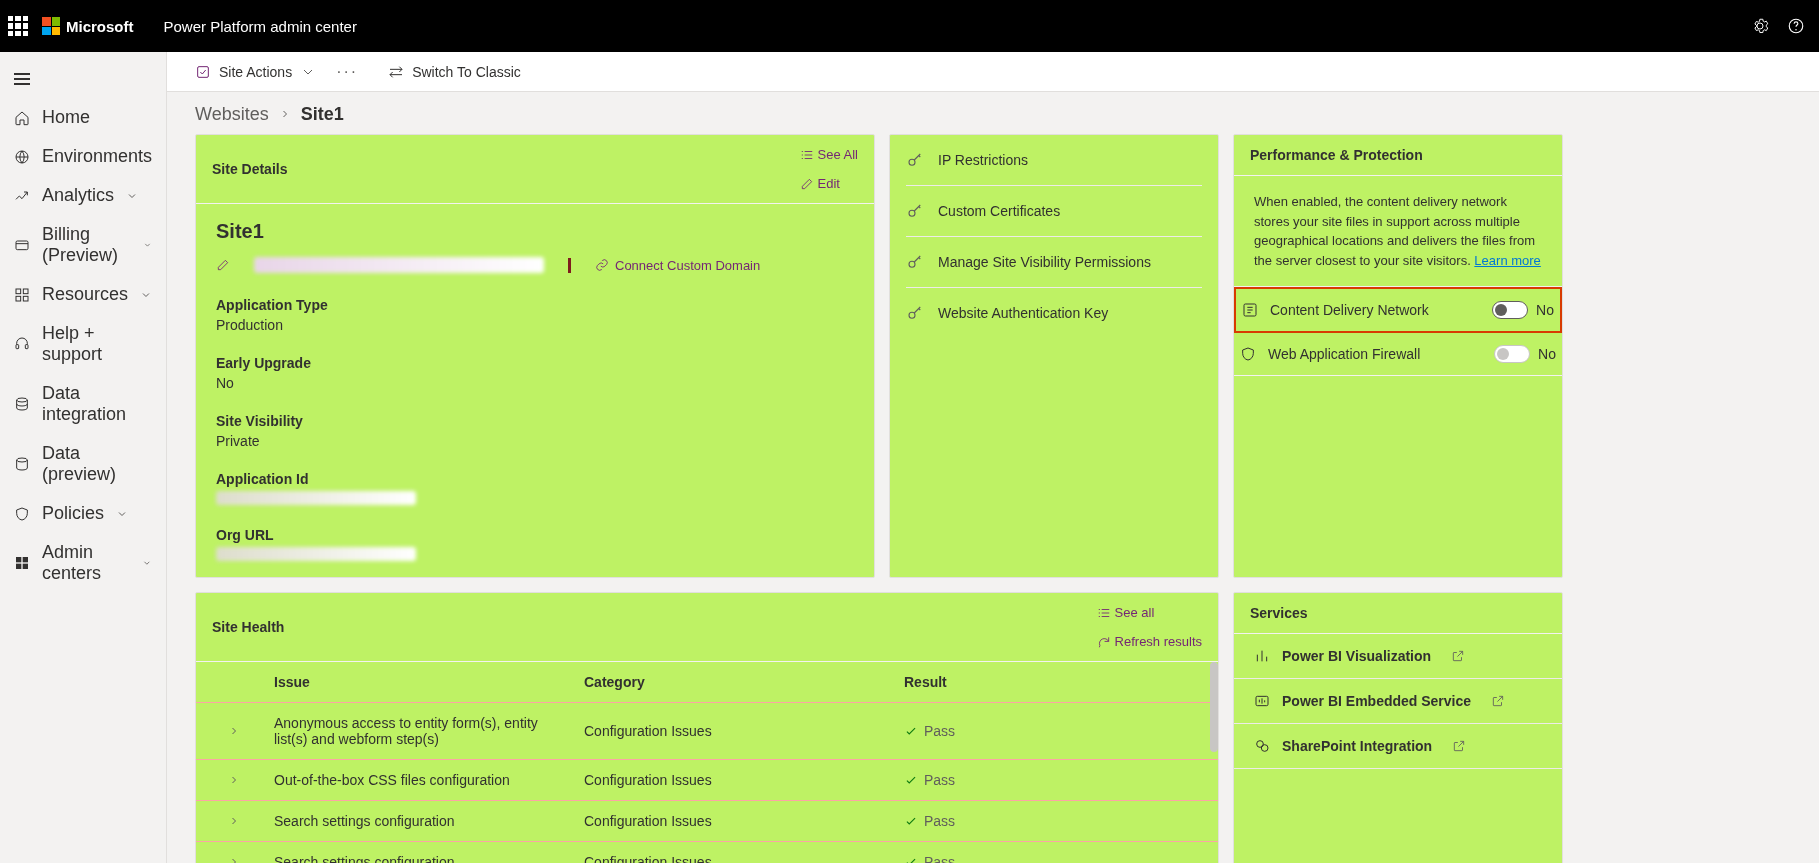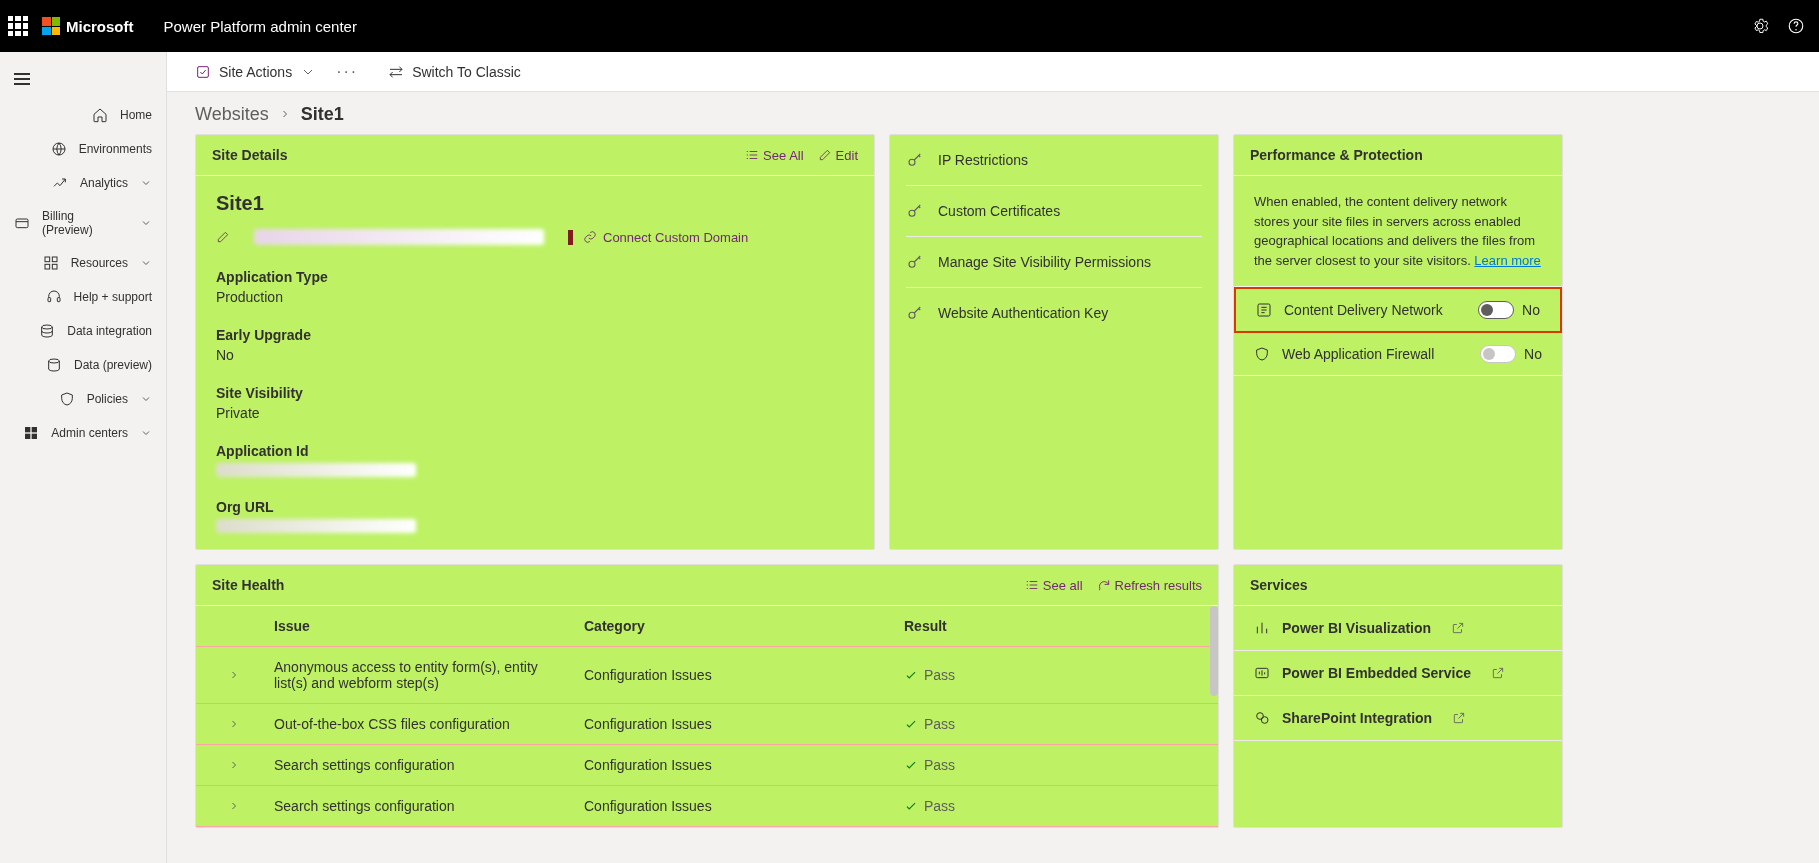--- a/index.html
+++ b/index.html
@@ -11,58 +11,58 @@
 .ms-logo { display: flex; align-items: center; gap: 6px; font-size: 15px; font-weight: 600; }
 .ms-squares { width: 18px; height: 18px; display: grid; grid-template-columns: 1fr 1fr; grid-template-rows: 1fr 1fr; gap: 1px; }
 .sq1{background:#f25022}.sq2{background:#7fba00}.sq3{background:#00a4ef}.sq4{background:#ffb900}
 .app-title { font-size: 15px; margin-left: 16px; }
 .topbar-right { display: flex; gap: 18px; align-items: center; padding-right: 6px; }
 .topbar-right svg { width: 18px; height: 18px; cursor: pointer; fill: #fff; }
 .shell { display: flex; height: calc(863px - 40px); }
 .sidebar { width: 167px; background: #f3f2f1; border-right: 1px solid #e1dfdd; padding-top: 8px; }
 .hamburger { padding: 10px 14px; cursor: pointer; }
 .hamburger div { width: 16px; height: 2px; background: #323130; margin: 3px 0; }
-.nav-item { display: flex; align-items: center; padding: 9px 14px; cursor: pointer; font-size: 12px; gap: 12px; justify-content: flex-end; }
+.nav-item { display: flex; align-items: center; padding: 9px 14px; cursor: pointer; font-size: 18px; gap: 12px; justify-content: flex-start; }
 .nav-left { display: flex; align-items: center; gap: 12px; }
 .nav-icon { width: 16px; height: 16px; fill: none; stroke: #323130; stroke-width: 1.5; flex-shrink: 0; }
 .chev-down { width: 12px; height: 12px; stroke: #605e5c; stroke-width: 2; fill: none; }
 .main { flex: 1; display: flex; flex-direction: column; overflow: hidden; }
 .cmdbar { height: 40px; background: #fff; border-bottom: 1px solid #e1dfdd; display: flex; align-items: center; padding: 0 28px; gap: 20px; }
 .cmd-btn { display: flex; align-items: center; gap: 8px; cursor: pointer; font-size: 14px; color: #323130; }
 .cmd-btn svg { width: 16px; height: 16px; stroke: #742774; fill: none; stroke-width: 1.5; }
 .ellipsis { color: #605e5c; cursor: pointer; letter-spacing: 2px; font-size: 16px; }
 .content { padding: 12px 28px 20px 28px; overflow-y: auto; flex: 1; }
 .breadcrumb { display: flex; align-items: center; gap: 10px; font-size: 18px; margin-bottom: 9px; }
 .bc-parent { color: #605e5c; cursor: pointer; }
 .bc-sep svg { width: 12px; height: 12px; stroke: #605e5c; stroke-width: 2; fill: none; }
 .bc-cur { font-weight: 600; }
 .grid { display: grid; grid-template-columns: 680px 330px 330px; gap: 14px; margin-bottom: 14px; }
 .card { background: #bef264; border: 1px solid #e1dfdd; border-radius: 2px; }
 .card-hdr { display: flex; justify-content: space-between; align-items: center; padding: 12px 16px; border-bottom: 1px solid #f3f2f1; font-weight: 600; }
-.card-acts { display: flex; gap: 14px; font-weight: 400; font-size: 13px; color: #742774; }
+.card-acts { display: flex; gap: 14px; font-weight: 400; font-size: 13px; color: #742774; flex-direction: column; }
 .card-acts span { cursor: pointer; display: flex; align-items: center; gap: 4px; }
 .card-acts svg { width: 14px; height: 14px; stroke: #742774; fill: none; stroke-width: 1.5; }
 .card-body { padding: 16px 20px; }
 .site-name { font-size: 20px; font-weight: 600; margin-bottom: 14px; }
 .domain-row { display: flex; align-items: center; gap: 24px; margin-bottom: 24px; }
 .blur-box { width: 290px; height: 16px; background: linear-gradient(90deg,#e8d5e8,#fff); border-radius: 3px; filter: blur(2px); }
 .edit-icon { width: 14px; height: 14px; stroke: #742774; fill: none; stroke-width: 1.5; cursor: pointer; }
-.connect { color: #742774; display: flex; align-items: center; gap: 6px; cursor: pointer; font-size: 13px; border-left: 5px solid #7f1d1d; padding-left: 10px; }
+.connect { color: #742774; display: flex; align-items: center; gap: 6px; cursor: pointer; font-size: 13px; border-left: 3px solid #7f1d1d; padding-left: 24px; }
 .connect svg { width: 14px; height: 14px; }
 .fields { display: grid; grid-template-columns: 1fr; row-gap: 22px; }
 .fld-label { font-weight: 600; margin-bottom: 4px; }
 .fld-val { color: #323130; }
 .blur-small { width: 200px; height: 14px; background: linear-gradient(90deg,#ddc,#fff); filter: blur(2px); border-radius: 3px; margin-top: 4px; }
 .sec-list { padding: 0 16px; }
 .sec-item { display: flex; align-items: center; gap: 14px; padding: 16px 0; border-bottom: 1px solid #edebe9; cursor: pointer; }
 .sec-item:last-child { border-bottom: none; }
 .sec-item svg { width: 18px; height: 18px; stroke: #605e5c; fill: none; stroke-width: 1.5; }
 .perf-desc { padding: 16px 20px; font-size: 13px; line-height: 1.5; border-bottom: 1px solid #f3f2f1; }
 .lm { color: #0078d4; text-decoration: underline; cursor: pointer; }
-.perf-row { display: flex; align-items: center; justify-content: space-between; padding: 12px 20px; border-bottom: 1px solid #f3f2f1; }
+.perf-row { display: flex; align-items: center; justify-content: space-between; padding: 12px 6px; border-bottom: 1px solid #f3f2f1; }
 .perf-hl { border: 2px solid #d83b01; }
 .perf-left { display: flex; align-items: center; gap: 12px; }
 .perf-left svg { width: 16px; height: 16px; stroke: #323130; fill: none; stroke-width: 1.5; }
 .toggle { display: flex; align-items: center; gap: 8px; }
 .tog-track { width: 36px; height: 18px; border-radius: 10px; border: 1px solid #605e5c; position: relative; cursor: pointer; background: #fff; }
 .tog-knob { width: 12px; height: 12px; border-radius: 50%; background: #605e5c; position: absolute; top: 2px; left: 2px; }
 .tog-dis .tog-track { border-color: #c8c6c4; }
 .tog-dis .tog-knob { background: #c8c6c4; }
 .grid2 { display: grid; grid-template-columns: 1024px 330px; gap: 14px; }
 .health-table { width: 100%; }
@@ -359,21 +359,21 @@
                 </svg>
                 <span>Website Authentication Key</span>
               </div>
           </div>
         </div>
 
         <div class="card">
           <div class="card-hdr">
               <span>Performance &amp; Protection</span>
             </div>
-          <div class="perf-desc"><span>When enabled, the content delivery network stores your site files in servers across enabled geographical locations and delivers the files from the server closest to your site visitors. </span><span class="lm">Learn more</span></div>
+          <div class="perf-desc"><span>When enabled, the content delivery network stores your site files in support across multiple geographical locations and delivers the files from the server closest to your site visitors. </span><span class="lm">Learn more</span></div>
           <div class="perf-row perf-hl">
             <div class="perf-left">
                 <svg viewBox="0 0 24 24">
                   <rect x="3" y="3" width="18" height="18" rx="2"></rect>
                   <path d="M8 8h8M8 12h8M8 16h5"></path>
                 </svg>
                 <span>Content Delivery Network</span>
               </div>
             <div class="toggle">
                 <div class="tog-track">

